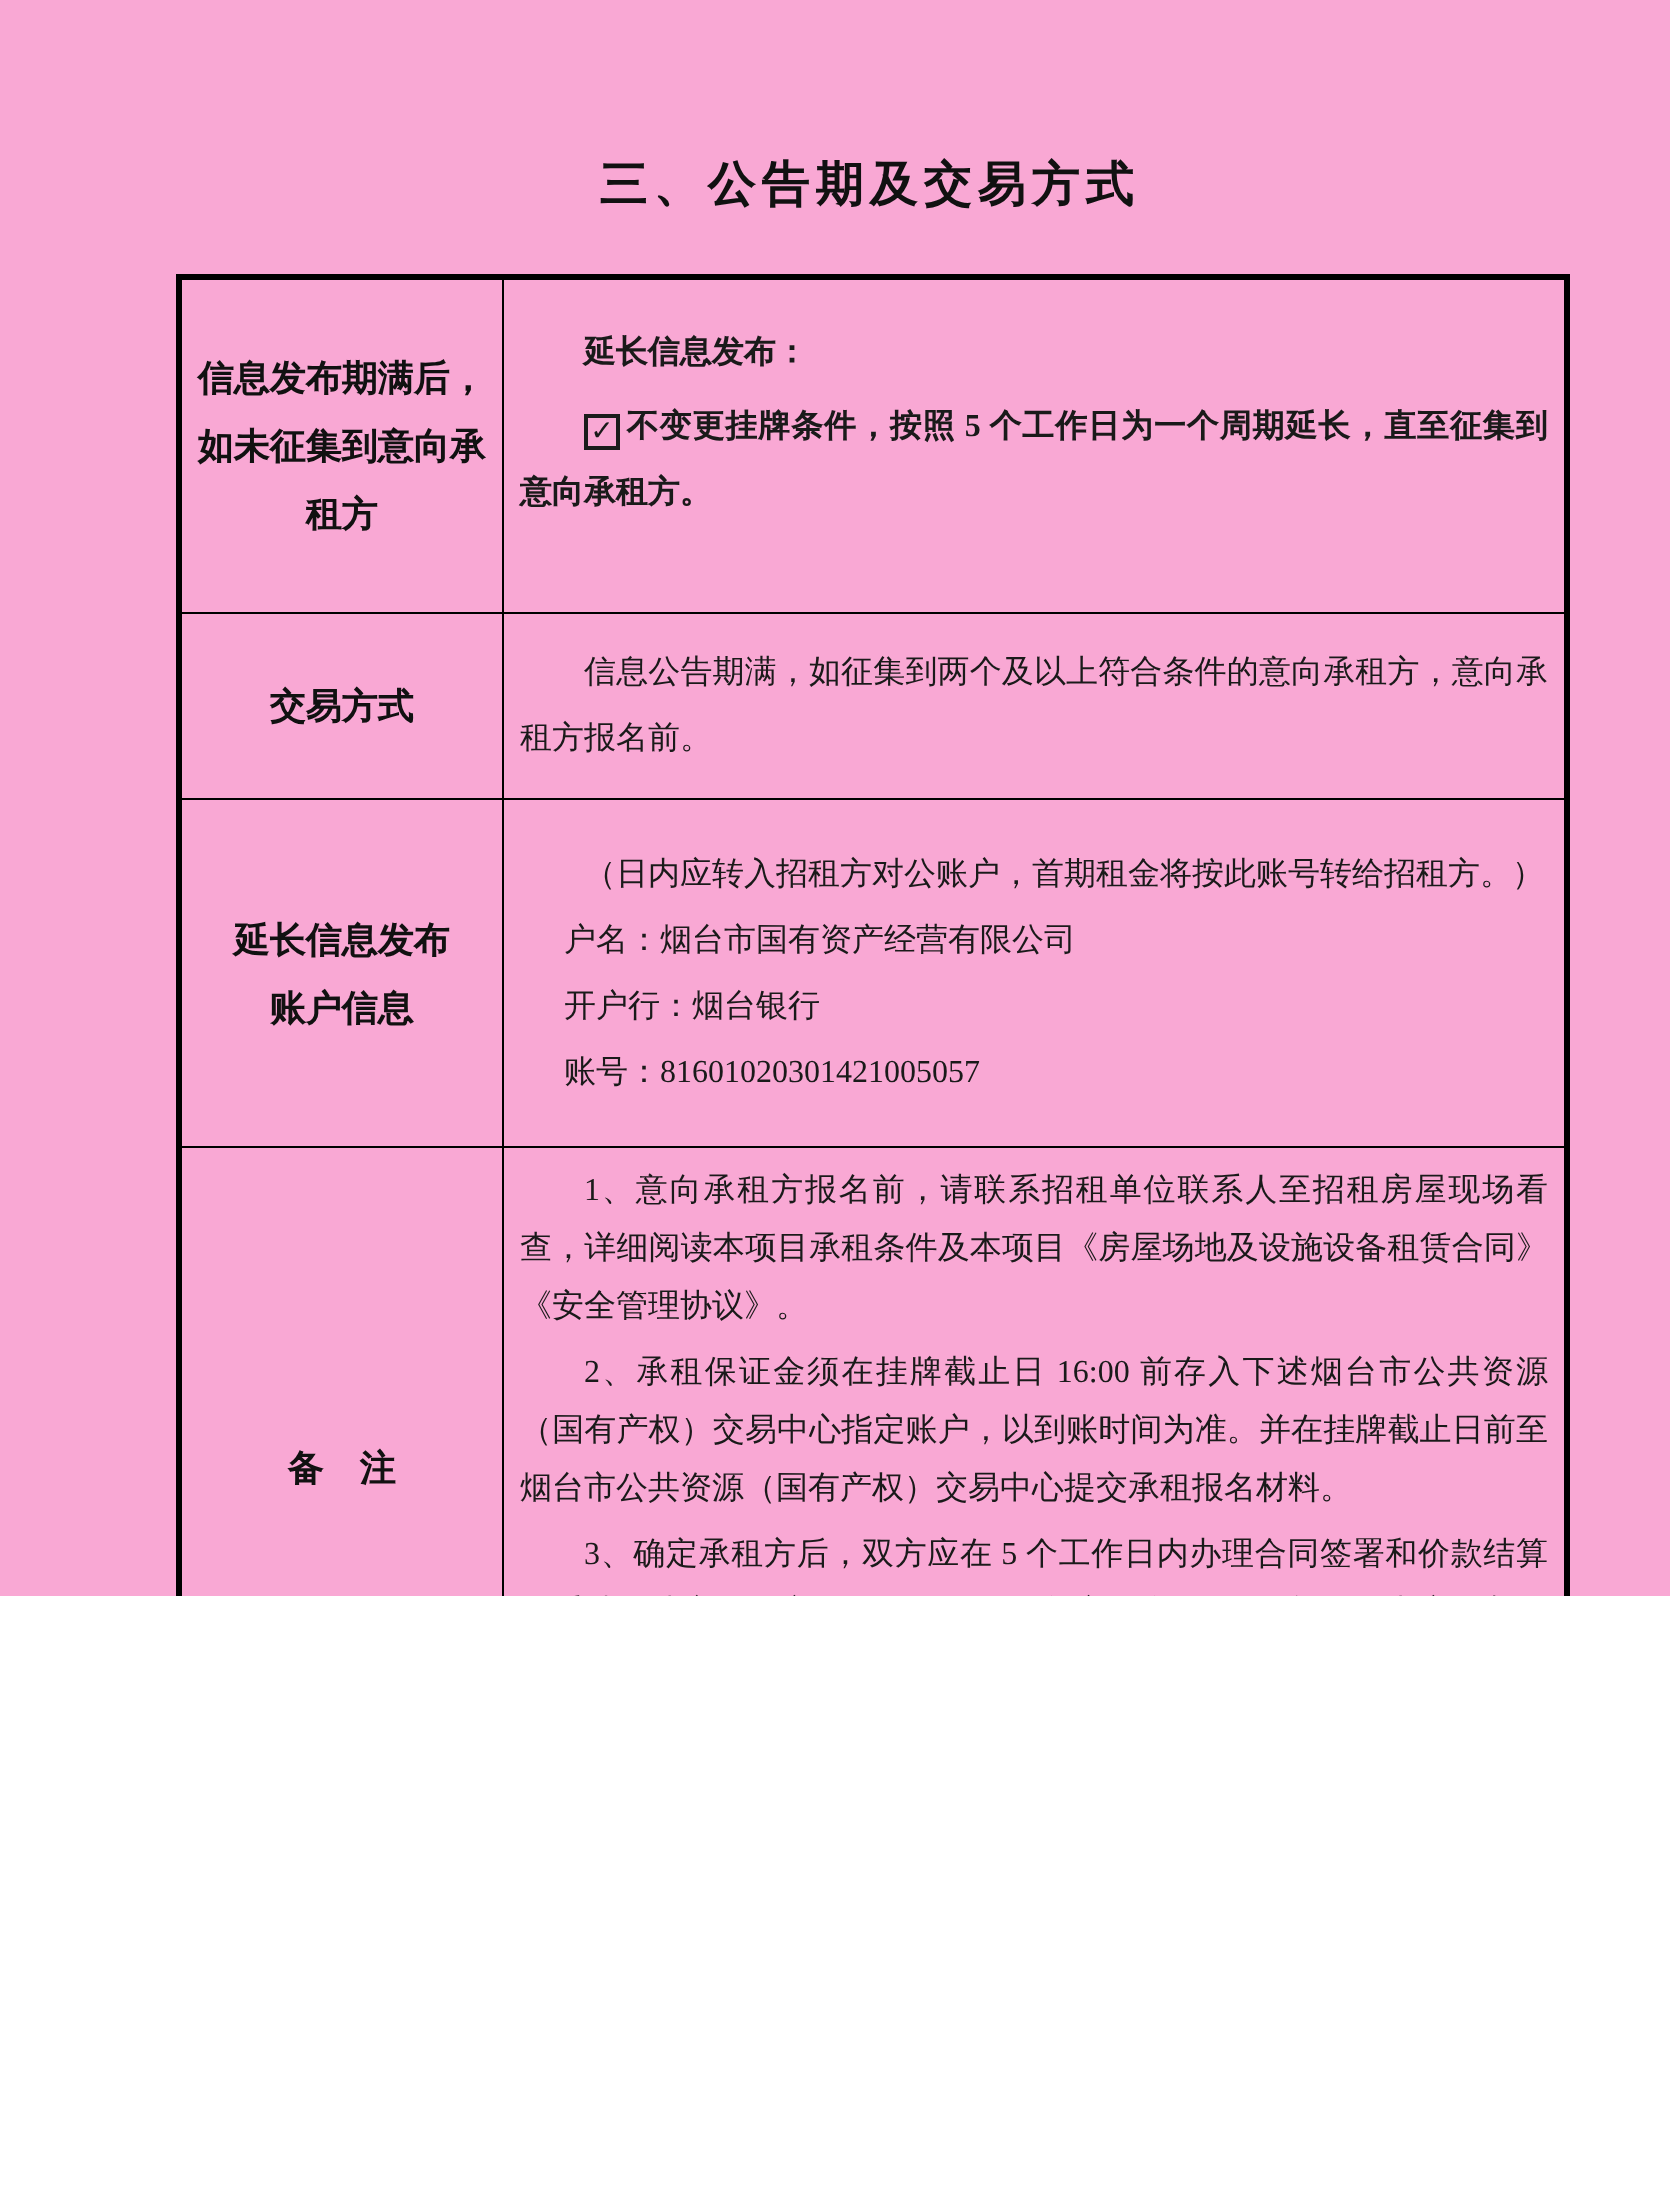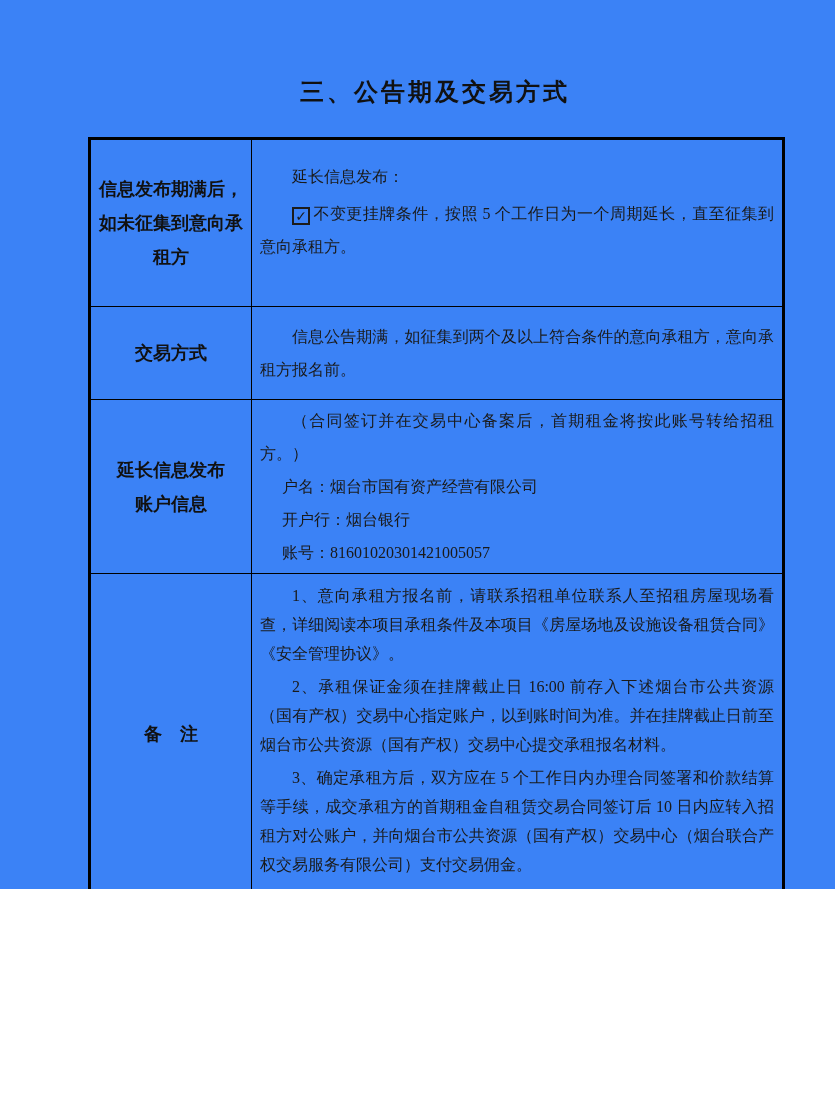--- a/index.html
+++ b/index.html
@@ -3,22 +3,22 @@
 <meta charset="utf-8">
 <style>
   html, body {
     margin: 0;
     padding: 0;
     background: #ffffff;
   }
   .page {
     position: relative;
     width: 835px;
-    height: 889px;
-    background: #3b82f6;
+    height: 798px;
+    background: #f9a8d4;
     color: #1a1a1a;
     font-family: "Liberation Serif", "DejaVu Serif", serif;
     overflow: hidden;
   }
   .doc-title {
     position: absolute;
     top: 76px;
     left: 88px;
     width: 694px;
     text-align: center;
@@ -65,21 +65,21 @@
   .para {
     margin: 0;
     text-indent: 2em;
     line-height: 33px;
     text-align: justify;
   }
   .cell-extension {
     vertical-align: top;
     padding-top: 20px;
   }
-  .cell-extension .para { margin-bottom: 4px; }
+  .cell-extension .para { margin-bottom: 4px; font-weight: bold; }
   .cell-account { vertical-align: middle; }
   .acct-line {
     margin: 0;
     line-height: 33px;
     padding-left: 22px;
     text-indent: 0;
   }
   .acct-note {
     margin: 0;
     line-height: 33px;
@@ -150,21 +150,21 @@
         <p class="para">信息公告期满，如征集到两个及以上符合条件的意向承租方，意向承租方报名前。</p>
       </td>
     </tr>
 
     <tr style="height:174px">
       <td class="label-cell">
         <div>延长信息发布</div>
         <div>账户信息</div>
       </td>
       <td class="value-cell value-left cell-account" colspan="3">
-        <p class="acct-note">（合同签订并在交易中心备案后，首期租金将按此账号转给招租方。）</p>
+        <p class="acct-note">（日内应转入招租方对公账户，首期租金将按此账号转给招租方。）</p>
         <p class="acct-line">户名：烟台市国有资产经营有限公司</p>
         <p class="acct-line">开户行：烟台银行</p>
         <p class="acct-line">账号：81601020301421005057</p>
       </td>
     </tr>
 
     <tr style="height:321px">
       <td class="label-cell">备　注</td>
       <td class="value-cell value-left cell-remark" colspan="3">
         <p class="para">1、意向承租方报名前，请联系招租单位联系人至招租房屋现场看查，详细阅读本项目承租条件及本项目《房屋场地及设施设备租赁合同》《安全管理协议》。</p>

